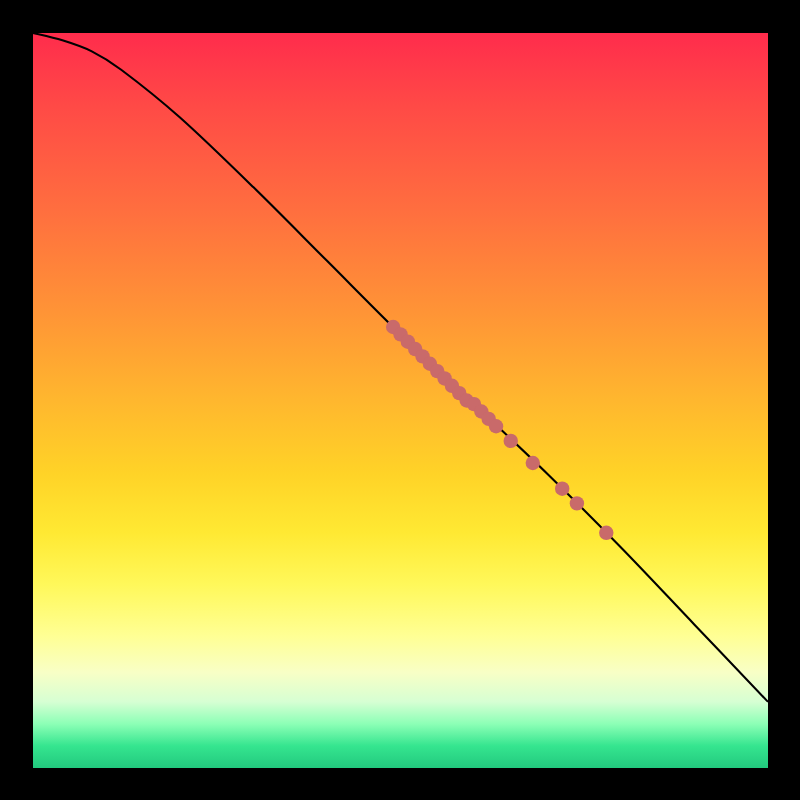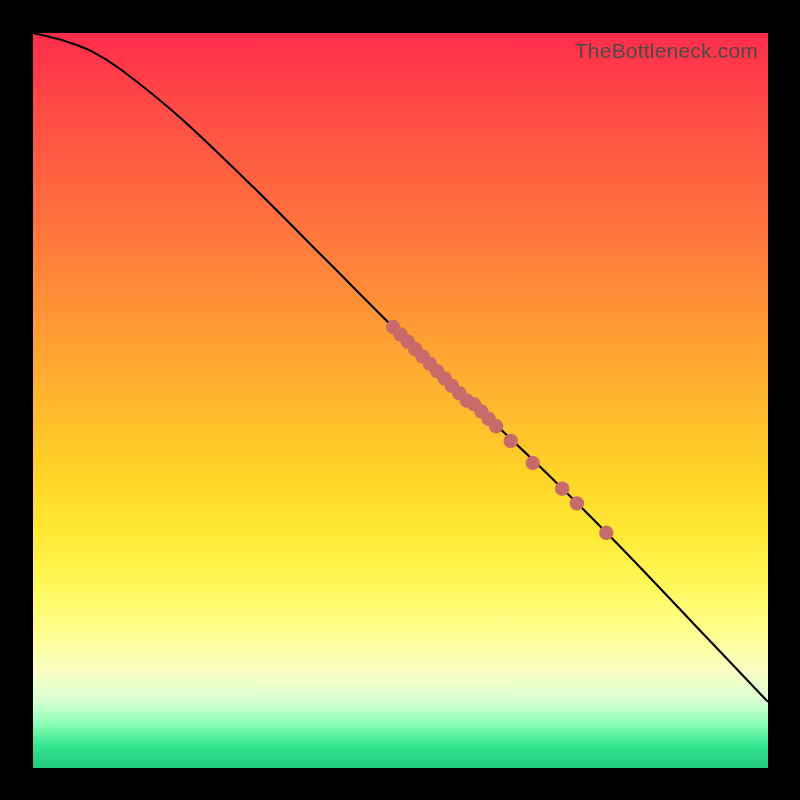--- a/index.html
+++ b/index.html
@@ -66,21 +66,20 @@
   .dot {
     fill: #c96a6a;
     stroke: none;
   }
 </style>
 </head>
 <body>
 
 <div class="frame">
   <div class="plot-area">
-    <div class="watermark">TheBottleneck.com</div>
     <svg class="curve" viewBox="0 0 735 735" preserveAspectRatio="none">
       <path id="curvePath" class="curve-path" d="M 0 0 C 4.9 1.2250000000000039, 19.6 4.287500000000023, 29.400000000000002 7.350000000000023 C 39.2 10.412500000000023, 49.00000000000001 13.475000000000005, 58.800000000000004 18.375 C 68.60000000000001 23.274999999999995, 73.5 25.725, 88.2 36.75 C 102.9 47.775, 124.95 64.92499999999997, 147 84.52499999999998 C 169.05 104.12499999999999, 196 130.4625, 220.5 154.35000000000002 C 245 178.23750000000004, 269.5 203.35000000000002, 294 227.85000000000002 C 318.5 252.35000000000002, 343 277.46250000000003, 367.5 301.35 C 392 325.2375, 416.5 347.90000000000003, 441 371.175 C 465.5 394.45, 490 417.1125, 514.5 441 C 539 464.8875, 563.5 489.3875, 588 514.5 C 612.5 539.6125, 637 565.9499999999999, 661.5 591.675 C 686 617.4, 722.75 655.9875, 735 668.85"></path>
       <g id="dots">
           <circle cx="360.15" cy="294" r="7.2" class="dot"></circle>
           <circle cx="367.5" cy="301.35" r="7.2" class="dot"></circle>
           <circle cx="374.85" cy="308.70000000000005" r="7.2" class="dot"></circle>
           <circle cx="382.2" cy="316.05" r="7.2" class="dot"></circle>
           <circle cx="389.55" cy="323.4" r="7.2" class="dot"></circle>
           <circle cx="396.90000000000003" cy="330.74999999999994" r="7.2" class="dot"></circle>
           <circle cx="404.25000000000006" cy="338.09999999999997" r="7.2" class="dot"></circle>

